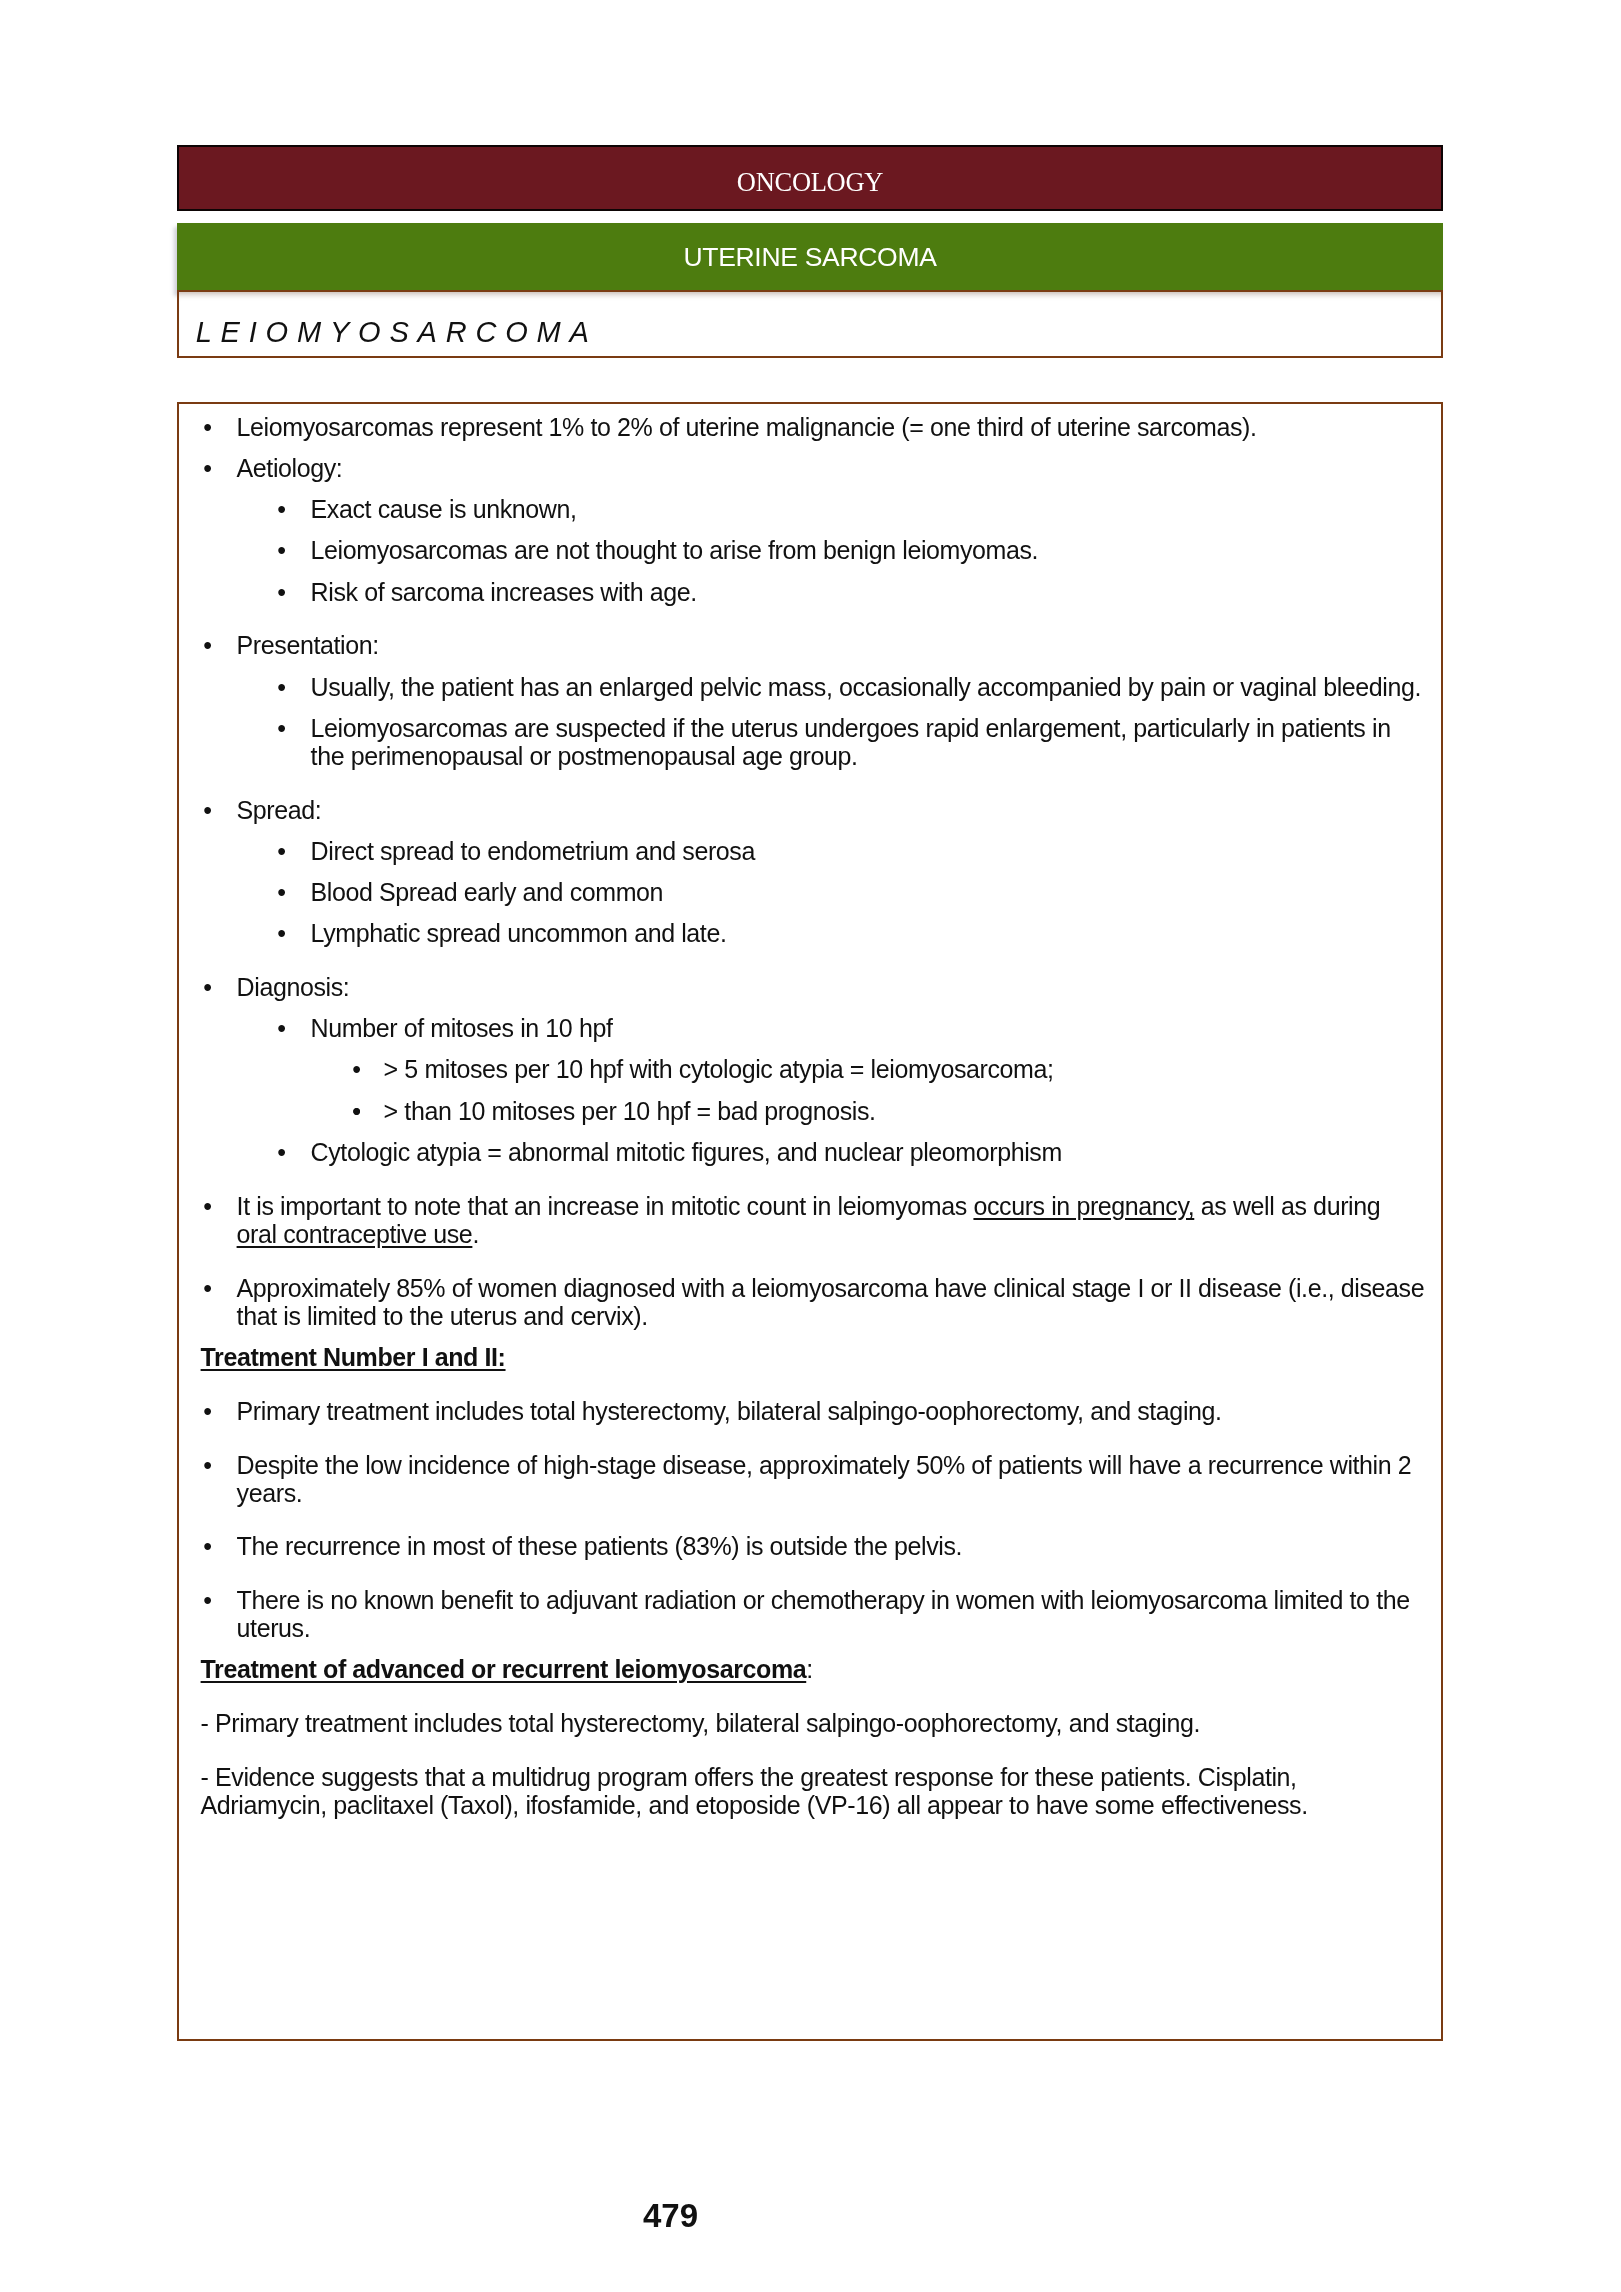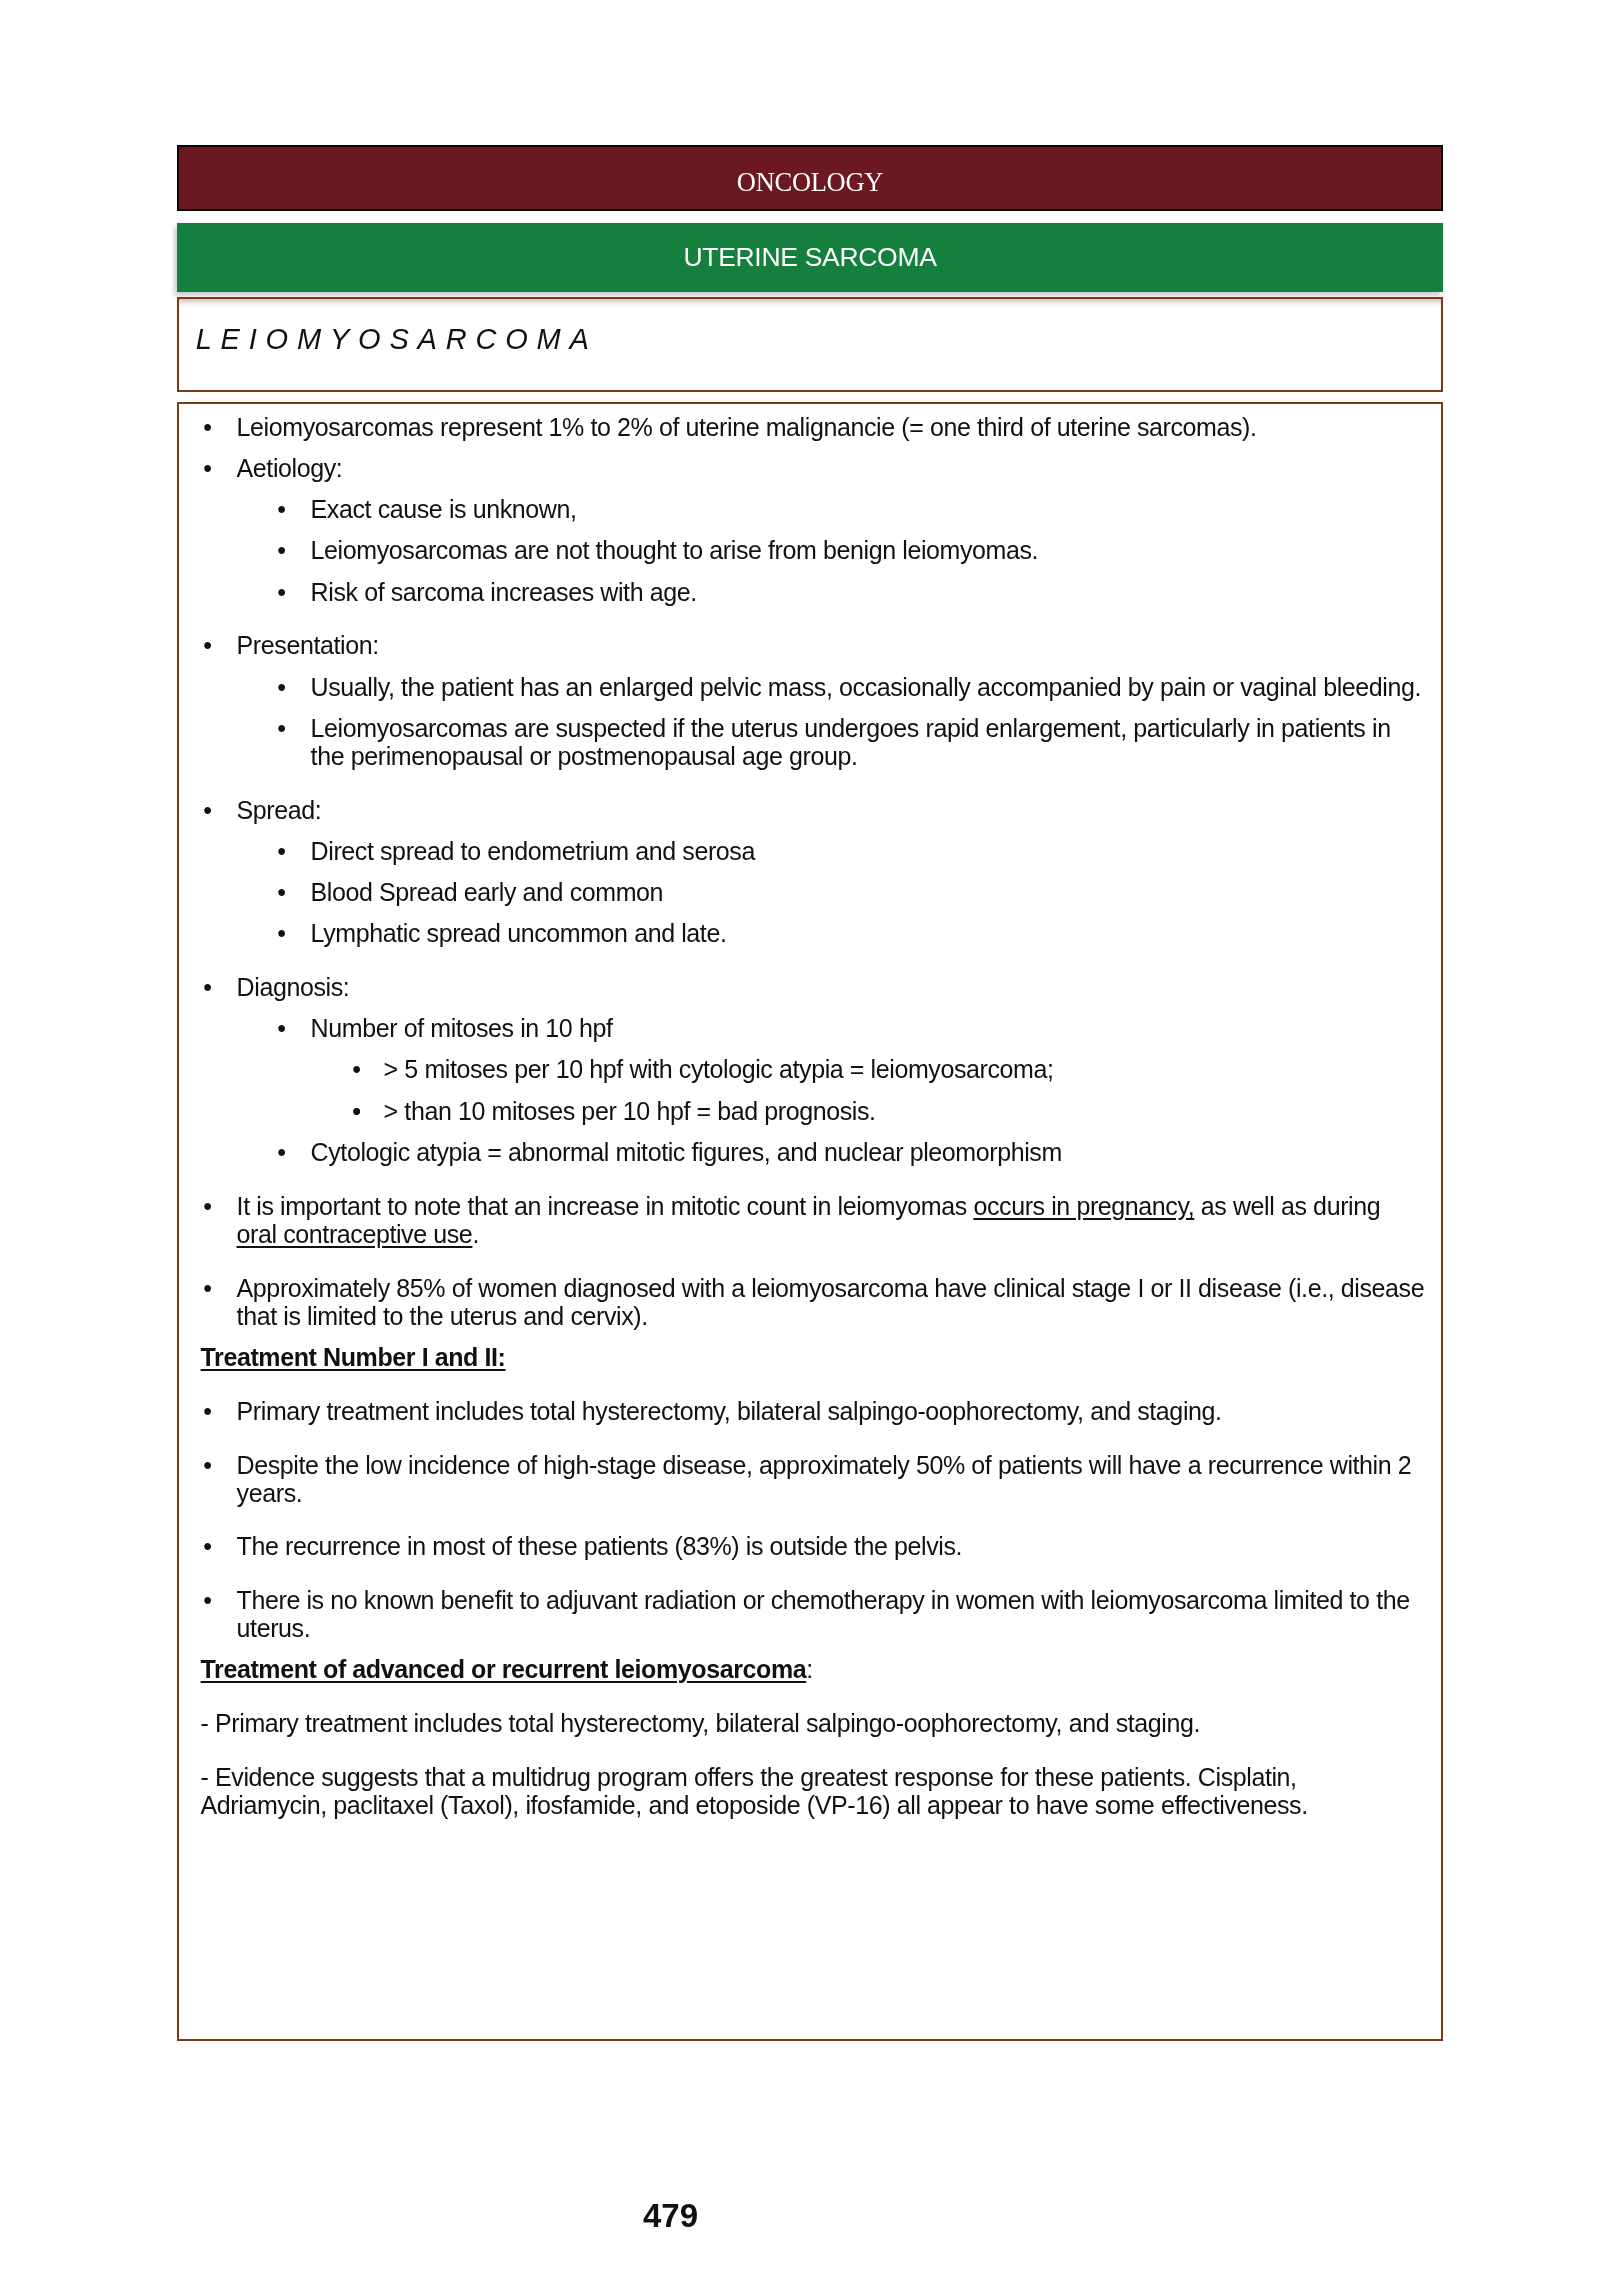--- a/index.html
+++ b/index.html
@@ -3,24 +3,24 @@
 <meta charset="utf-8">
 <style>
   html, body { margin: 0; padding: 0; background: #ffffff; }
   body { width: 1621px; height: 2293px; position: relative; overflow: hidden;
          font-family: "Liberation Sans", "DejaVu Sans", sans-serif; color: #111; }
 
   .bar { position: absolute; left: 177px; width: 1266px; text-align: center; color: #ffffff;
          font-family: "Liberation Sans", sans-serif; font-size: 26.5px; letter-spacing: -0.3px;
          box-sizing: border-box; }
   .bar-chapter { top: 145px; height: 66px; line-height: 70px; background: #6b1820; border: 2.9px solid #0d0405; font-family: Liberation Serif, serif; }
-  .bar-section { top: 223px; height: 69px; line-height: 69px; background: #15803d;
+  .bar-section { top: 223px; height: 69px; line-height: 69px; background: #4d7c0f;
                  box-shadow: -2.9px 3.9px 3.9px rgba(120,120,140,0.35); }
 
-  .title-box { position: absolute; left: 177px; top: 297px; width: 1266px; height: 95px;
+  .title-box { position: absolute; left: 177px; top: 290px; width: 1266px; height: 68px;
                border: 2.9px solid #7a3b12; box-sizing: border-box; background: #fff;
                box-shadow: inset 0 7.8px 5.9px -5.9px rgba(80,40,20,0.35); padding-left: 16px; }
   .title-text { position: absolute; left: 16.7px; top: 23.5px; font-size: 29px; font-style: italic;
                 letter-spacing: 8.8px; color: #111; }
 
   .content-box { position: absolute; left: 177px; top: 402px; width: 1266px; height: 1639px;
                  border: 2.9px solid #7a3b12; box-sizing: border-box; background: #fff; }
 
   .body { position: absolute; left: 21.6px; top: 8.8px; width: 1225px; font-size: 25px;
           line-height: 28px; letter-spacing: -0.4px; }

